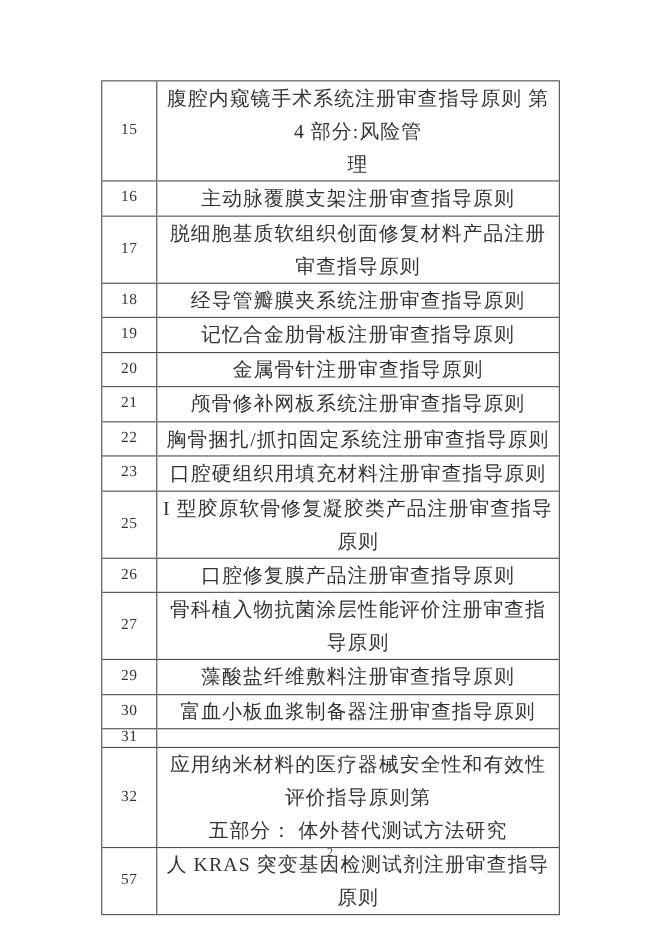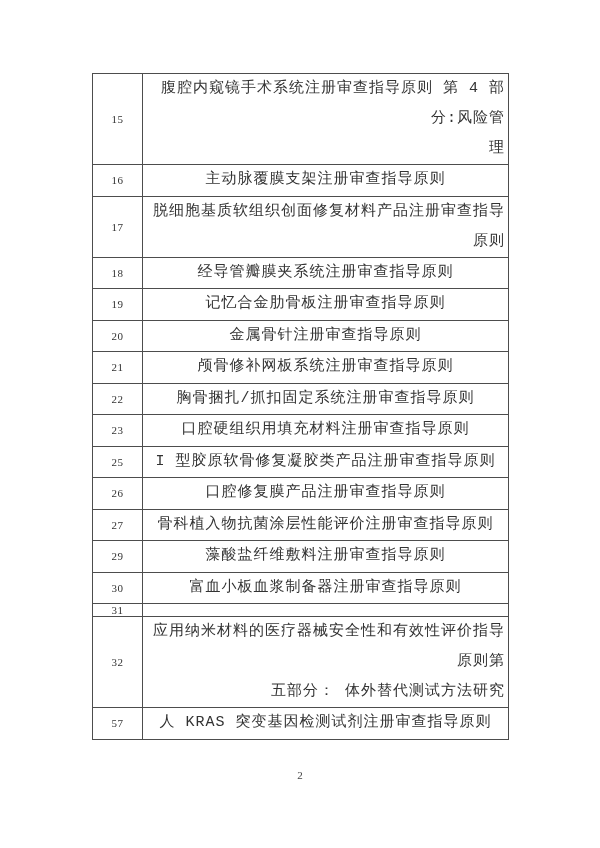--- a/index.html
+++ b/index.html
@@ -30,41 +30,40 @@
   .row:last-child {
     border-bottom: none;
   }
   .num-cell {
     width: 49px;
     min-width: 49px;
     border-right: 1px solid #4d4d4d;
     display: flex;
     align-items: center;
     justify-content: center;
-    font-size: 11px;
+    font-size: 14px;
     letter-spacing: 0.5px;
   }
   .title-cell {
     flex: 1;
     display: flex;
     align-items: center;
     justify-content: center;
     min-height: 30.5px;
     padding: 0 3px;
   }
   .row.tall .title-cell {
     min-height: 65px;
   }
   .title-text {
-    font-size: 15px;
+    font-size: 18px;
     letter-spacing: 1px;
     line-height: 30px;
-    text-align: right;
+    text-align: center;
     white-space: pre-line;
-    font-family: Liberation Mono, monospace;
   }
   .page-number {
     position: absolute;
     left: 0;
     right: 0;
     top: 769px;
     text-align: center;
     font-size: 11px;
     color: #444444;
     letter-spacing: 0;

